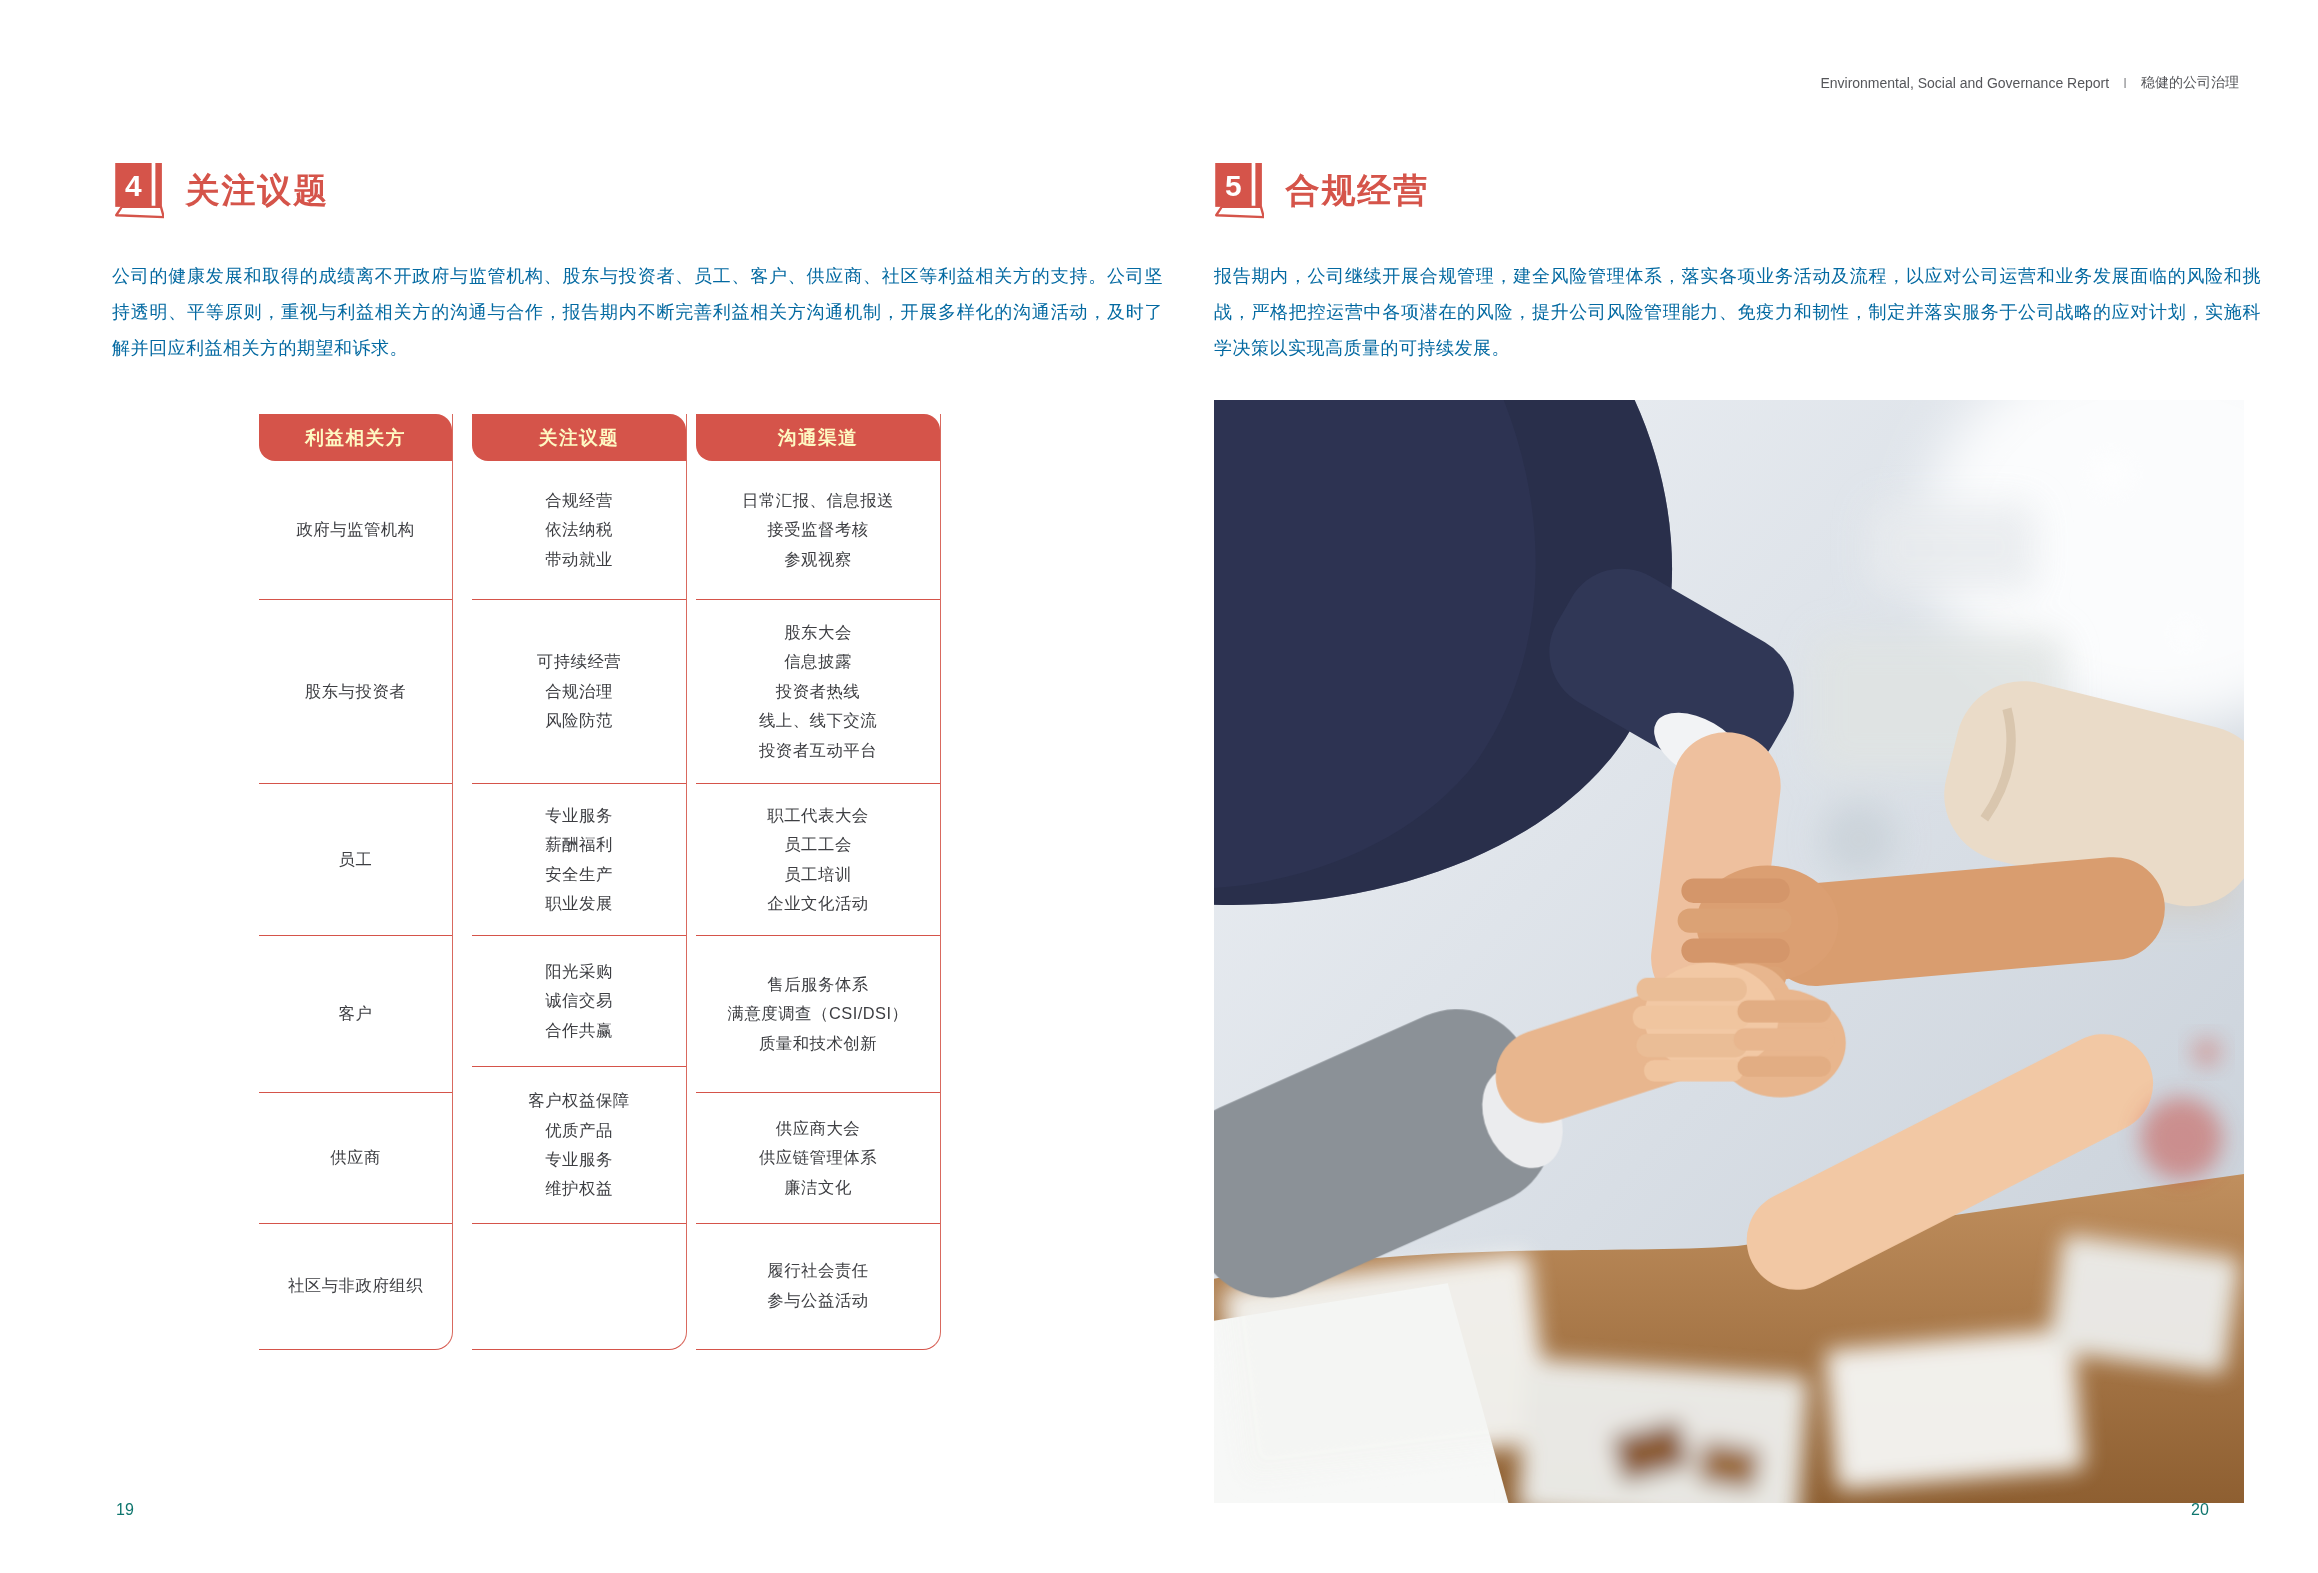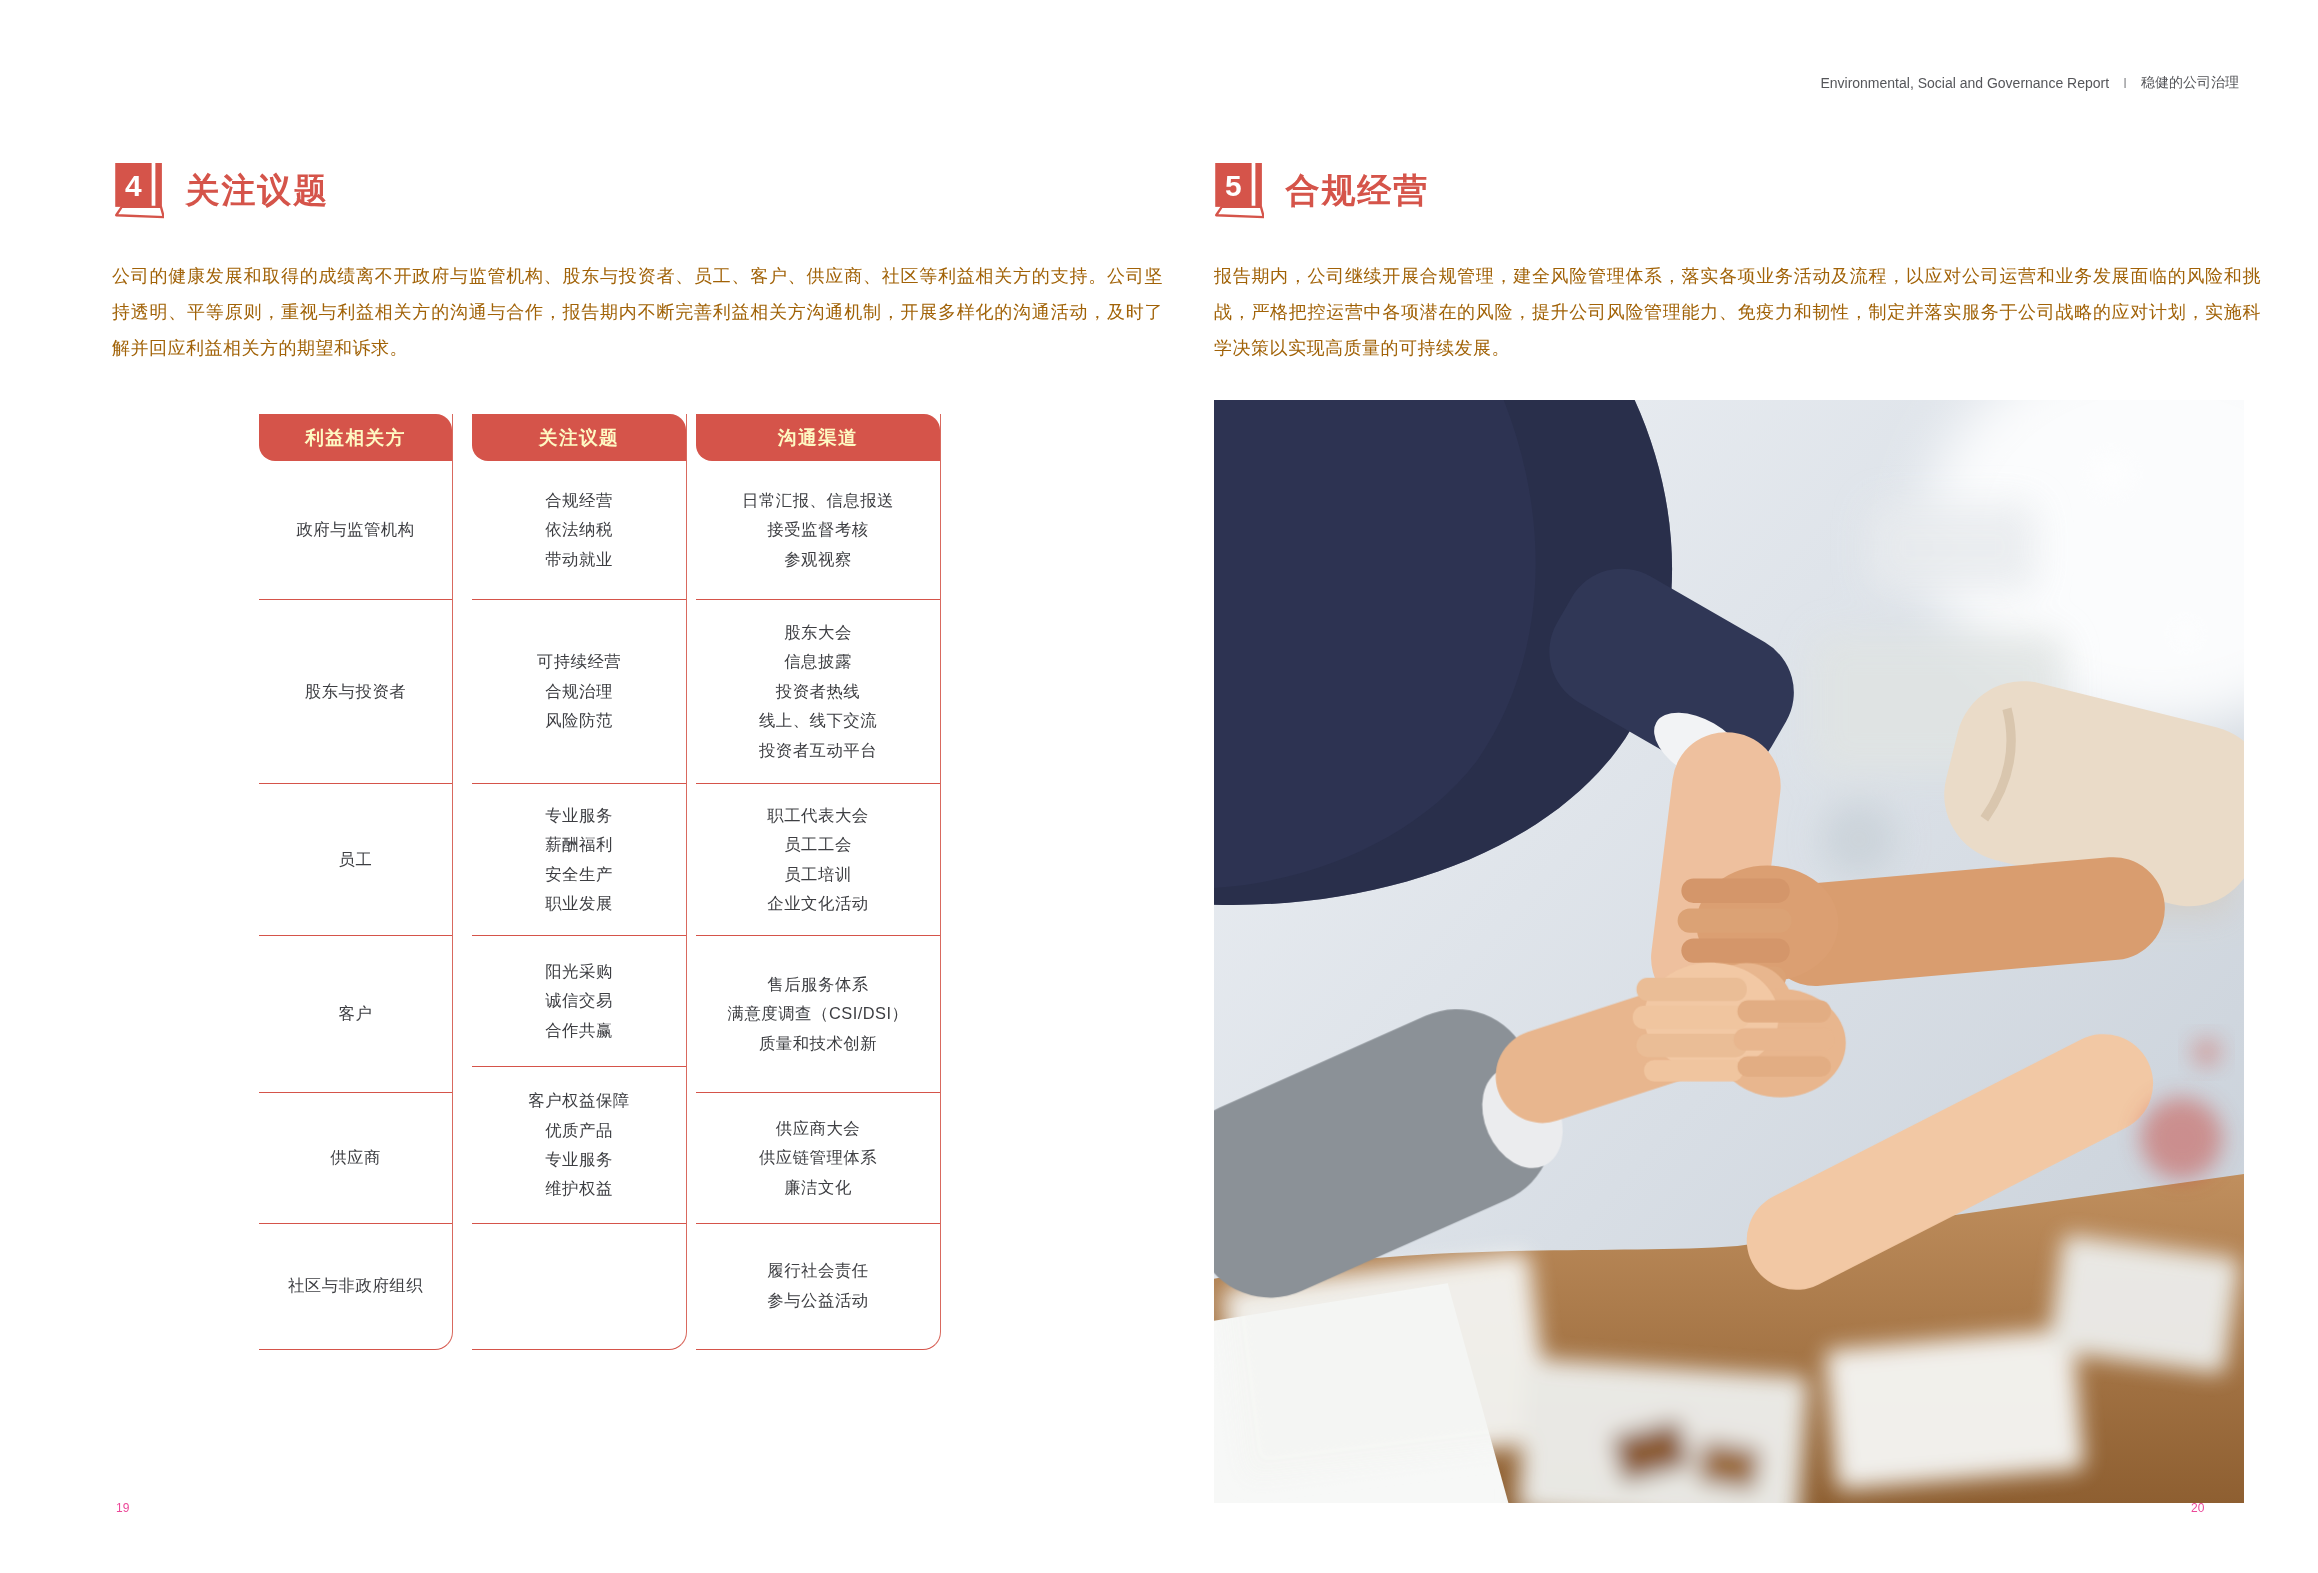--- a/index.html
+++ b/index.html
@@ -14,21 +14,21 @@
   }
   .doc-header .divider{color:#77787c;font-size:14px;transform:scaleX(.8);}
   
   .section-title-row{position:absolute;display:flex;align-items:center;gap:21.5px;}
   #title-left{left:115px;top:163px;}
   #title-right{left:1215px;top:163px;}
   .badge{width:49px;height:56px;display:block;}
   .section-title{font-size:34px;font-weight:700;color:#d5544a;letter-spacing:1.9px;}
   
   .para{
-    position:absolute;font-size:18px;line-height:36px;color:#a16207;
+    position:absolute;font-size:18px;line-height:36px;color:#0369a1;
     text-align:justify;letter-spacing:0.5px;
   }
   #para-left{left:112px;top:258px;width:1051px;}
   #para-right{left:1214px;top:258px;width:1047px;}
   
   .tcol{
     position:absolute;top:414px;height:936px;box-sizing:border-box;
     border-right:1.4px solid #d9695e;border-bottom:1.9px solid #d5544a;
     border-bottom-right-radius:18px;
   }
@@ -47,21 +47,21 @@
   .tcell.sep{border-bottom:1.9px solid #d5544a;}
   .rh0{height:139px}.rh1{height:184px}.rh2{height:152px}
   .rh3{height:157px}.rh4{height:131px}.rh5{height:123px}
   .cell-line,.stake{font-size:16.4px;line-height:29.4px;color:#3d3e42;text-align:center;letter-spacing:0.5px;}
   
   #photo{
     position:absolute;left:1214px;top:400px;width:1030px;height:1103px;overflow:hidden;
   }
   #photo svg{display:block;width:100%;height:100%;}
   
-  .pageno{position:absolute;font-size:12px;color:#ec4899;text-align:right;}
+  .pageno{position:absolute;font-size:16px;color:#0f766e;text-align:right;}
   #pageno-left{left:116px;top:1501px;}
   #pageno-right{left:2191px;top:1501px;}
 </style>
 </head>
 <body>
 
 <div id="canvas">
 
   <div class="doc-header">
     <span>Environmental, Social and Governance Report</span>

